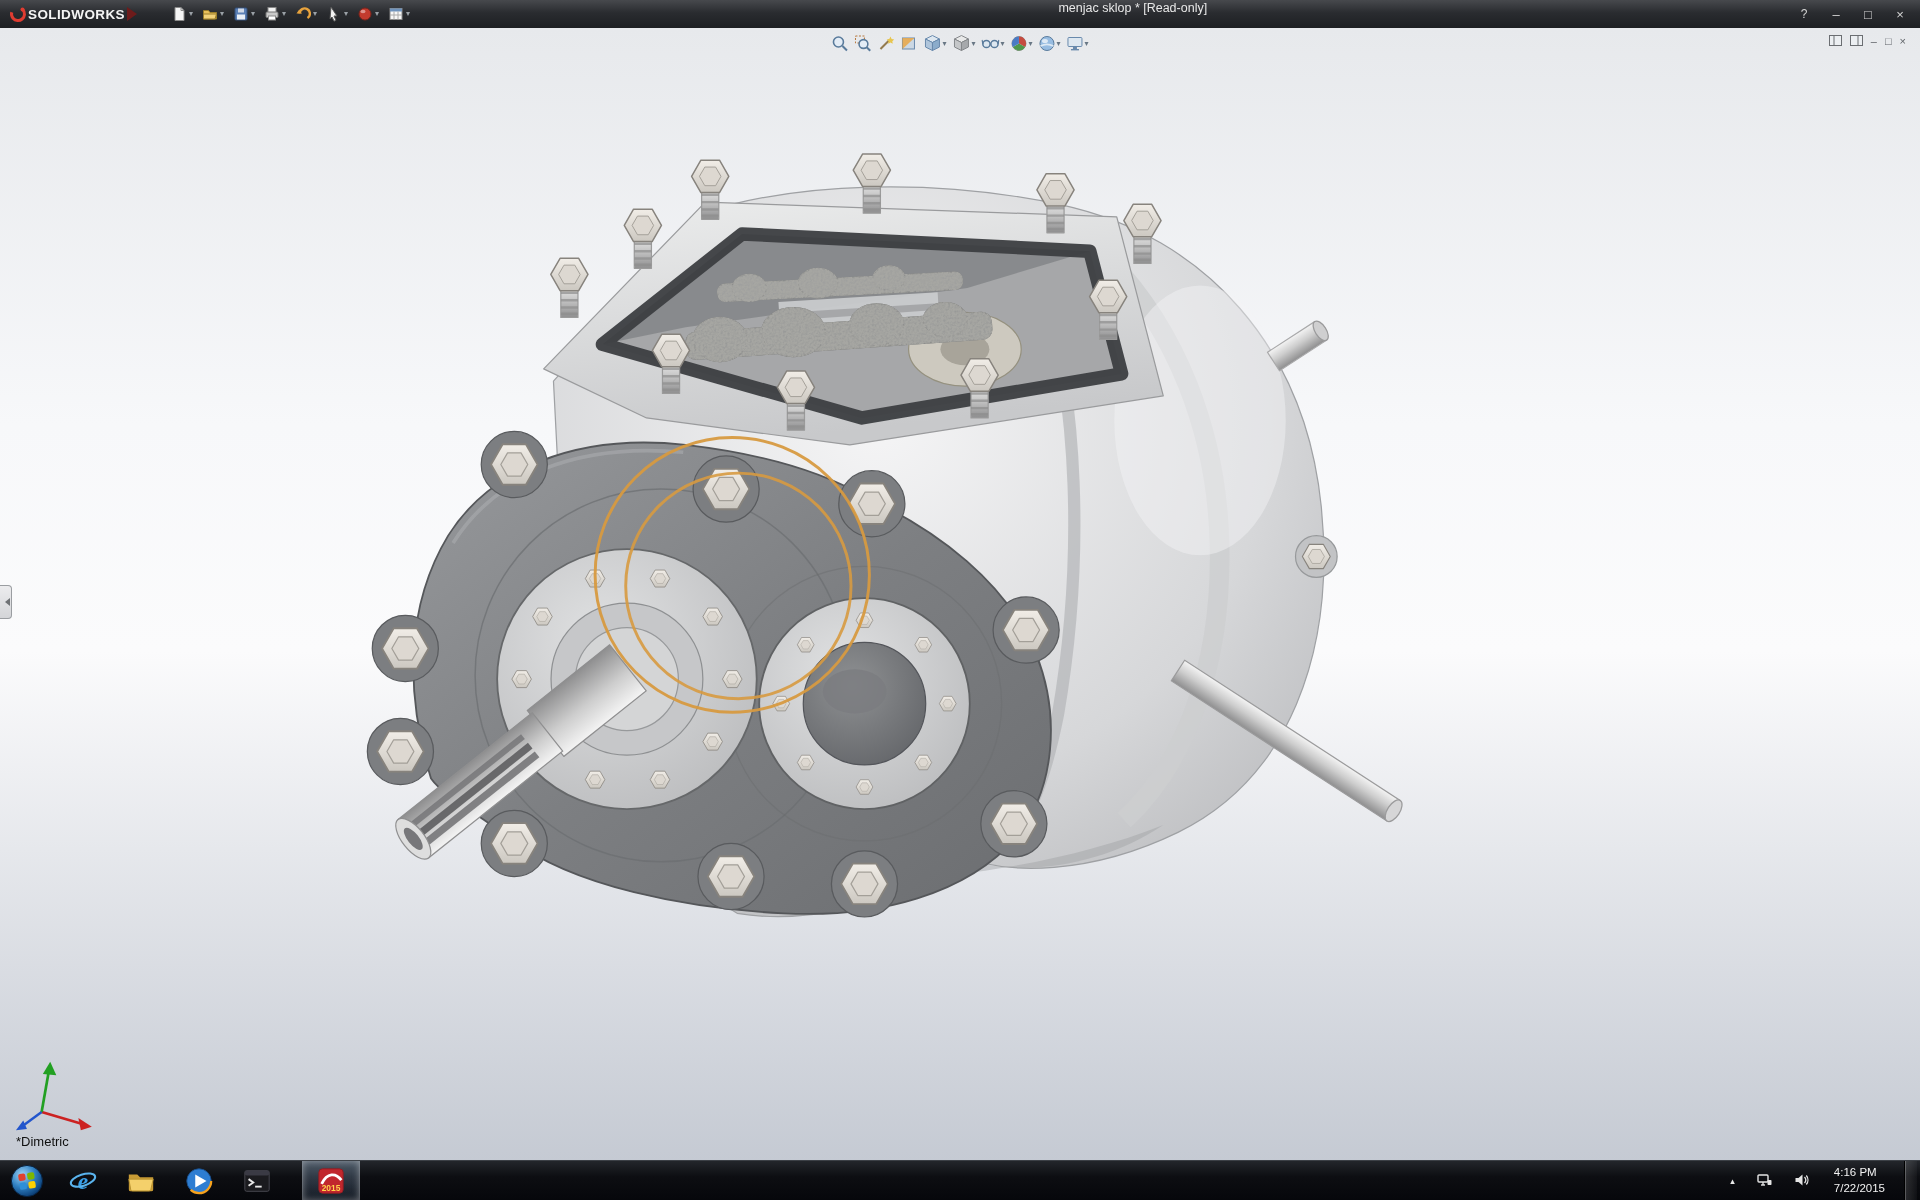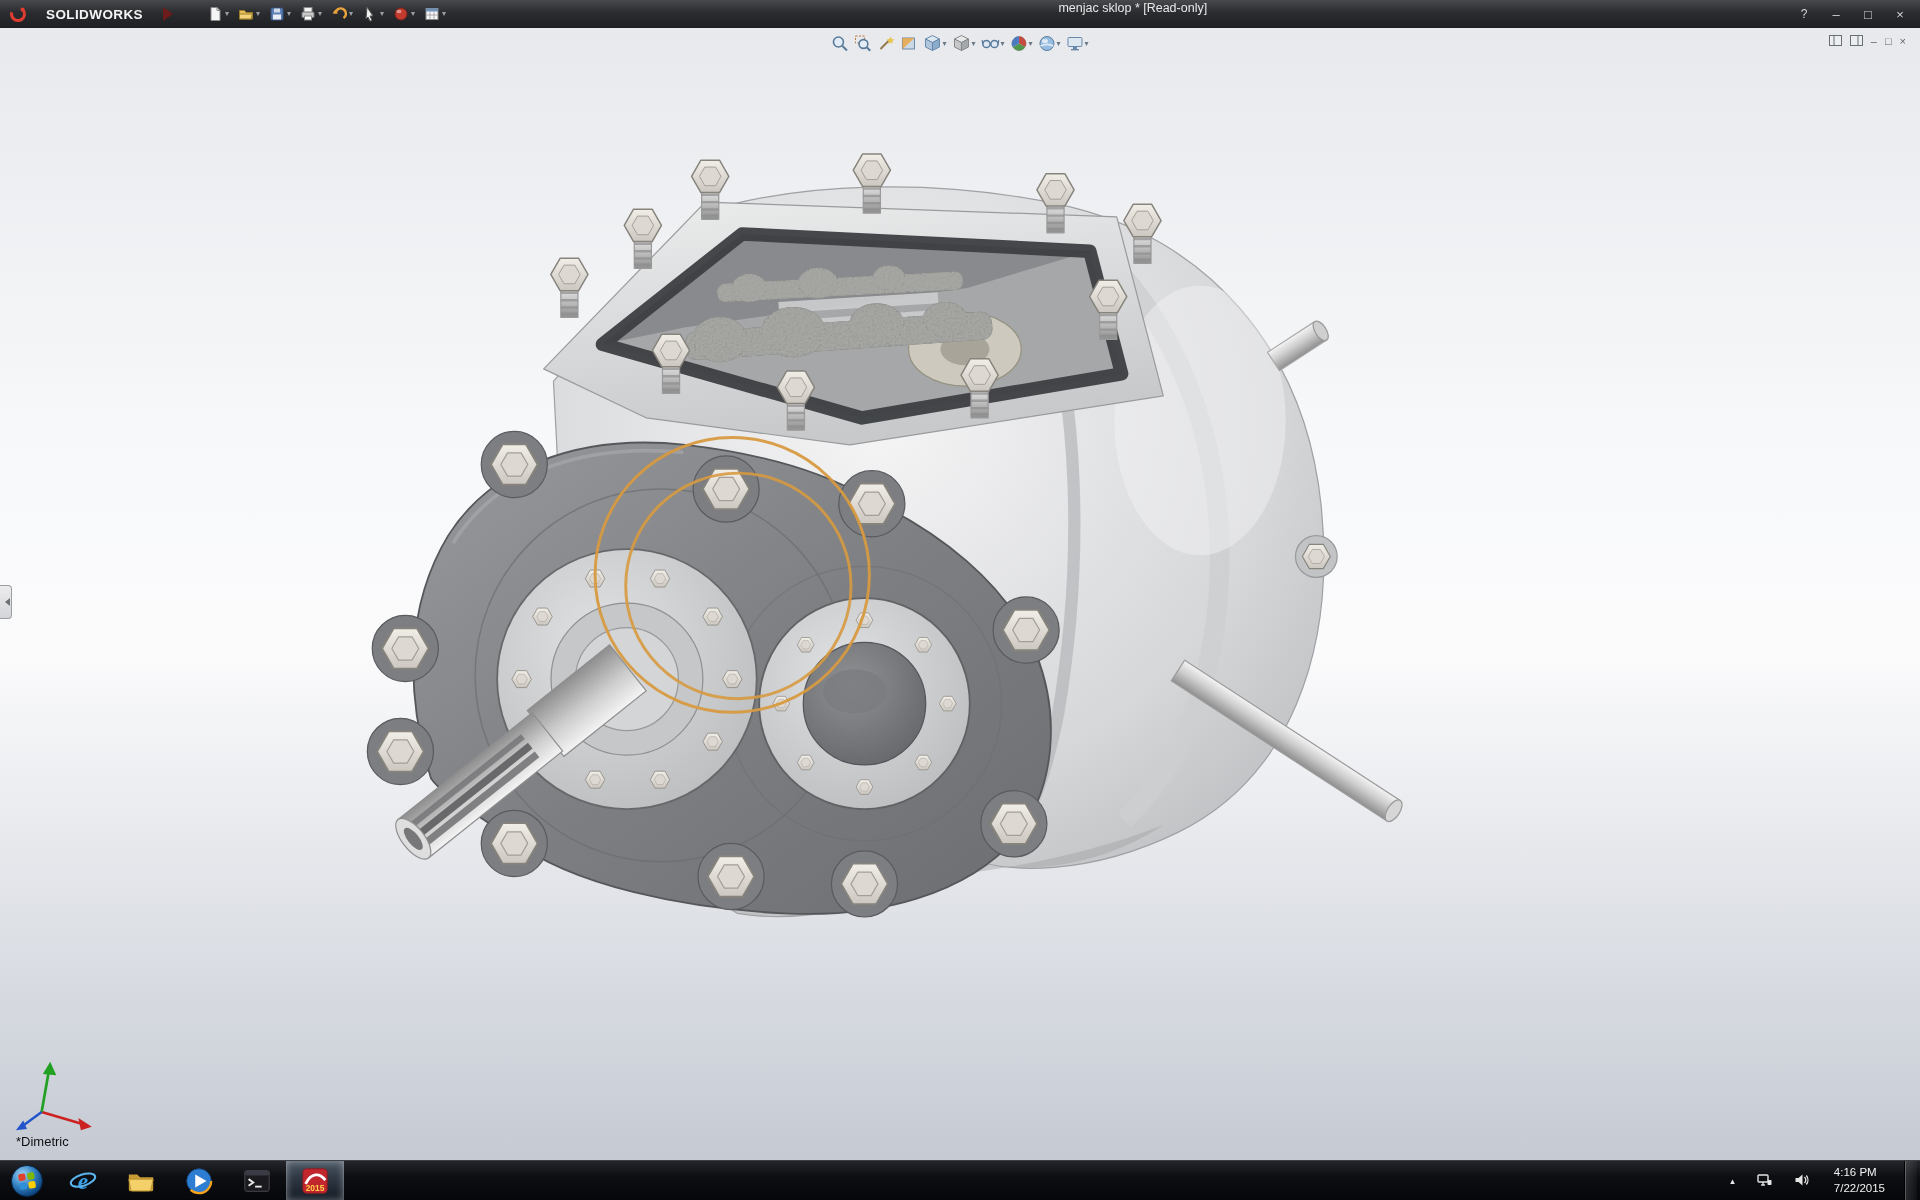--- a/index.html
+++ b/index.html
@@ -3,21 +3,21 @@
 <meta charset="utf-8">
 <style>
   html,body{margin:0;padding:0;width:1920px;height:1200px;background:#000;
     font-family:"Liberation Sans","DejaVu Sans",sans-serif;overflow:hidden;}
   .screen{position:relative;width:1920px;height:1200px;}
 
   
   .titlebar{position:absolute;top:0;left:0;right:0;height:28px;
     background:linear-gradient(#47494d,#2a2c30 45%,#1d1f22);
     display:flex;align-items:center;color:#ddd;z-index:30;}
-  .brand{display:flex;align-items:center;gap:18px;padding:0 8px;}
+  .brand{display:flex;align-items:center;gap:0;padding:0 8px;}
   .brand-name{font-weight:bold;font-size:13.5px;color:#f4f4f4;letter-spacing:.4px;}
   .brand-arrow{width:0;height:0;border:7px solid transparent;border-left:10px solid #6e1b1b;margin-left:2px;}
   .tb-tools{display:flex;align-items:center;gap:3px;margin-left:16px;}
   .tb-btn{display:flex;align-items:center;gap:2px;background:transparent;border:none;padding:2px 3px;cursor:default;}
   .dd{font-size:8px;color:#9aa0a6;line-height:1;}
   .tb-title{position:absolute;left:59%;transform:translateX(-50%);top:0;height:16px;
     display:flex;align-items:center;font-size:12.5px;color:#e8e8e8;white-space:nowrap;text-align:right;}
   .tb-right{margin-left:auto;display:flex;align-items:center;gap:12px;padding-right:10px;}
   .win-btn{color:#d4d4d4;font-size:13px;width:20px;text-align:center;background:transparent;border:none;padding:0;}
   .help-btn{font-size:12px;}
@@ -39,21 +39,21 @@
 
   
   .taskbar{position:absolute;bottom:0;left:0;right:0;height:39px;
     background:linear-gradient(#23262b,#0d0e12 40%,#06070b);
     border-top:1px solid #3c4046;display:flex;align-items:stretch;z-index:30;}
   .task-items{display:flex;height:100%;align-items:center;}
   .task-btn{width:58px;height:100%;display:flex;align-items:center;justify-content:center;
     background:transparent;border:none;padding:0;}
   .task-btn.active{background:linear-gradient(rgba(160,190,220,.35),rgba(70,95,125,.22));
     box-shadow:inset 0 0 7px rgba(255,255,255,.38);
-    border-left:1px solid rgba(255,255,255,.28);border-right:1px solid rgba(255,255,255,.28);}
+    border-left:1px solid rgba(255,255,255,.28);border-right:1px solid rgba(255,255,255,.28);margin-left:16px;}
   .tray{margin-left:auto;display:flex;align-items:center;gap:10px;height:100%;padding-right:3px;}
   .tray-chevron{color:#eaeaea;font-size:9px;background:transparent;border:none;}
   .clock{color:#f2f2f2;font-size:11.5px;text-align:left;line-height:1.35;padding:0 9px;}
   .show-desktop{width:12px;height:100%;background:linear-gradient(90deg,rgba(255,255,255,.14),rgba(255,255,255,.03));
     border-left:1px solid #000;box-shadow:inset 1px 0 0 rgba(255,255,255,.22);}
 </style>
 </head>
 <body>
 
 <div class="screen">

